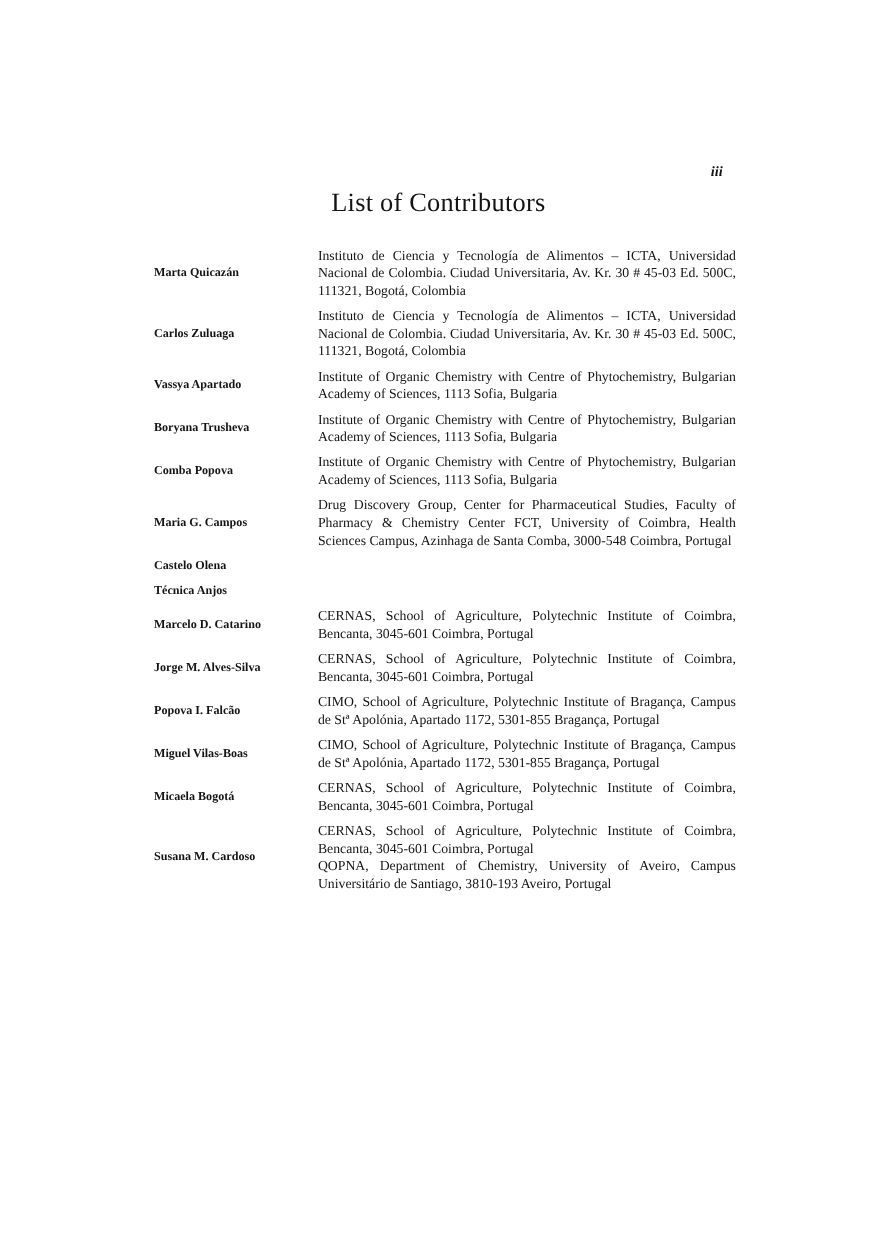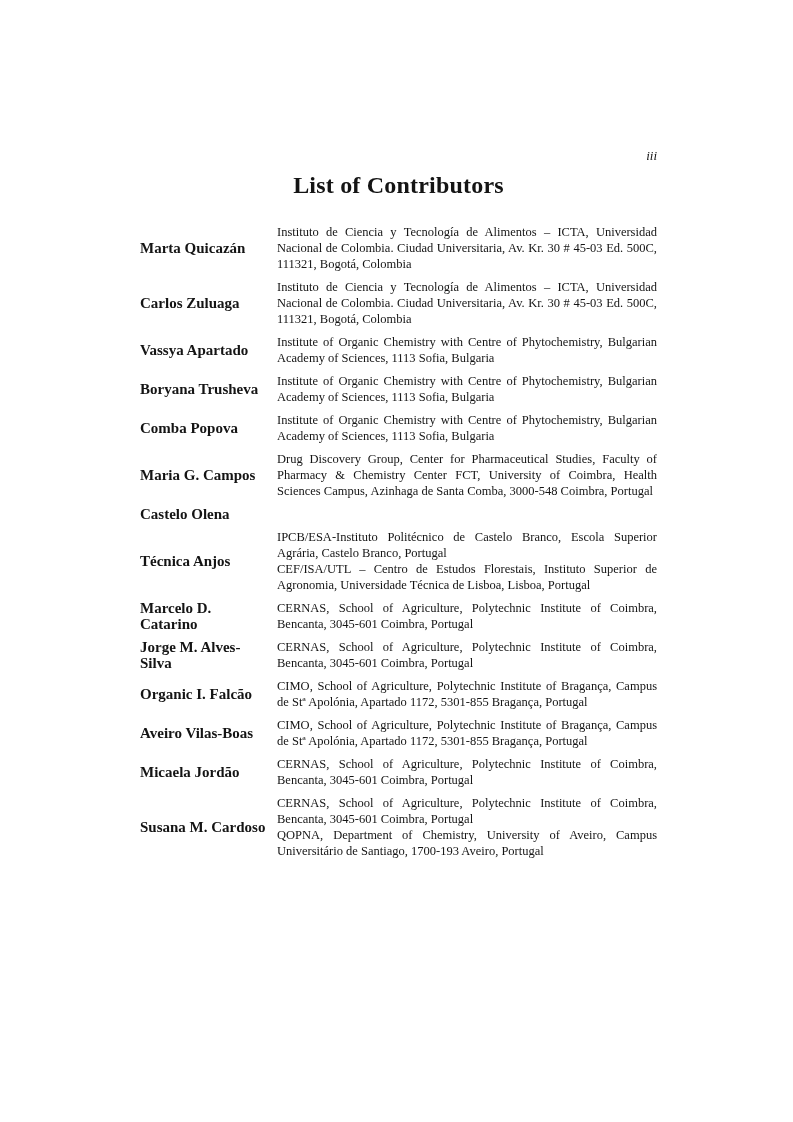--- a/index.html
+++ b/index.html
@@ -16,59 +16,60 @@
     color: #141414;
     overflow: hidden;
   }
   .page-number {
     position: absolute;
     top: 148px;
     left: 140px;
     width: 517px;
     text-align: right;
     font-size: 13px;
-    font-weight: normal;
+    font-weight: bold;
     font-style: italic;
   }
   .title {
     position: absolute;
     top: 172px;
     left: 140px;
     width: 517px;
     margin: 0;
     text-align: center;
     font-size: 24px;
-    font-weight: bold;
+    font-weight: normal;
     letter-spacing: 0.2px;
   }
   .content {
     position: absolute;
     top: 224px;
     left: 140px;
     width: 517px;
   }
   .row {
     display: flex;
     margin-bottom: 7px;
   }
   .name {
     flex: none;
     width: 137px;
     align-self: center;
     font-weight: bold;
-    font-size: 15px;
+    font-size: 11px;
     line-height: 16px;
     padding-right: 8px;
     box-sizing: border-box;
   }
   .affil {
     flex: none;
     width: 380px;
     font-size: 12.5px;
     line-height: 16px;
+    margin-left: 12px;
   }
   .affil-para {
     margin: 0;
     text-align: justify;
   }
 </style>
 </head>
 <body>
 
 <div class="page">
@@ -116,62 +117,58 @@
           <p class="affil-para">Drug Discovery Group, Center for Pharmaceutical Studies, Faculty of Pharmacy &amp; Chemistry Center FCT, University of Coimbra, Health Sciences Campus, Azinhaga de Santa Comba, 3000-548 Coimbra, Portugal</p>
         </div>
   </div>
 
   <div class="row">
     <div class="name">Castelo Olena</div>
   </div>
 
   <div class="row">
     <div class="name">Técnica Anjos</div>
-    <div class="affil">
-          <p class="affil-para">IPCB/ESA-Instituto Politécnico de Castelo Branco, Escola Superior Agrária, Castelo Branco, Portugal</p>
-          <p class="affil-para">CEF/ISA/UTL – Centro de Estudos Florestais, Instituto Superior de Agronomia, Universidade Técnica de Lisboa, Lisboa, Portugal</p>
-        </div>
   </div>
 
   <div class="row">
     <div class="name">Marcelo D. Catarino</div>
     <div class="affil">
           <p class="affil-para">CERNAS, School of Agriculture, Polytechnic Institute of Coimbra, Bencanta, 3045-601 Coimbra, Portugal</p>
         </div>
   </div>
 
   <div class="row">
     <div class="name">Jorge M. Alves-Silva</div>
     <div class="affil">
           <p class="affil-para">CERNAS, School of Agriculture, Polytechnic Institute of Coimbra, Bencanta, 3045-601 Coimbra, Portugal</p>
         </div>
   </div>
 
   <div class="row">
-    <div class="name">Organic I. Falcão</div>
+    <div class="name">Popova I. Falcão</div>
     <div class="affil">
           <p class="affil-para">CIMO, School of Agriculture, Polytechnic Institute of Bragança, Campus de Stª Apolónia, Apartado 1172, 5301-855 Bragança, Portugal</p>
         </div>
   </div>
 
   <div class="row">
-    <div class="name">Aveiro Vilas-Boas</div>
+    <div class="name">Miguel Vilas-Boas</div>
     <div class="affil">
           <p class="affil-para">CIMO, School of Agriculture, Polytechnic Institute of Bragança, Campus de Stª Apolónia, Apartado 1172, 5301-855 Bragança, Portugal</p>
         </div>
   </div>
 
   <div class="row">
-    <div class="name">Micaela Jordão</div>
+    <div class="name">Micaela Bogotá</div>
     <div class="affil">
           <p class="affil-para">CERNAS, School of Agriculture, Polytechnic Institute of Coimbra, Bencanta, 3045-601 Coimbra, Portugal</p>
         </div>
   </div>
 
   <div class="row">
     <div class="name">Susana M. Cardoso</div>
     <div class="affil">
           <p class="affil-para">CERNAS, School of Agriculture, Polytechnic Institute of Coimbra, Bencanta, 3045-601 Coimbra, Portugal</p>
-          <p class="affil-para">QOPNA, Department of Chemistry, University of Aveiro, Campus Universitário de Santiago, 1700-193 Aveiro, Portugal</p>
+          <p class="affil-para">QOPNA, Department of Chemistry, University of Aveiro, Campus Universitário de Santiago, 3810-193 Aveiro, Portugal</p>
         </div>
   </div>
 </div>
 </div>
 
 </body></html>

